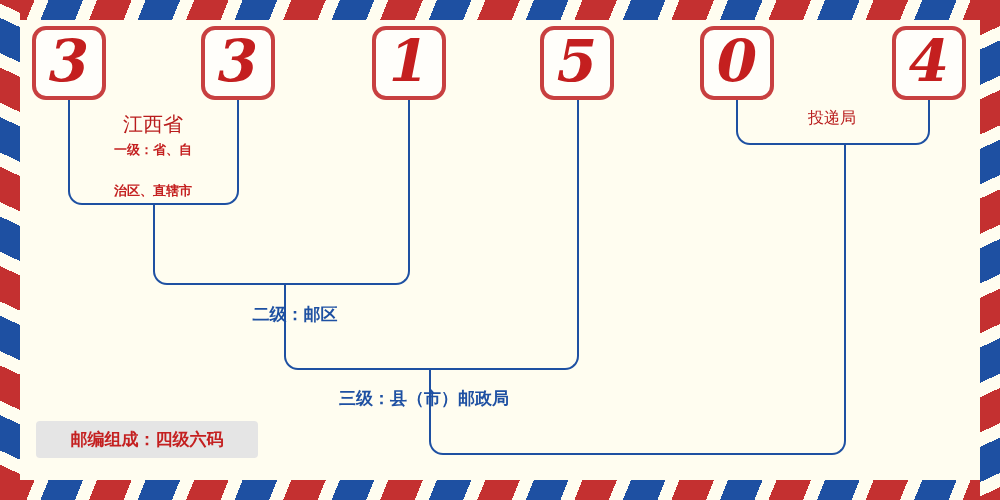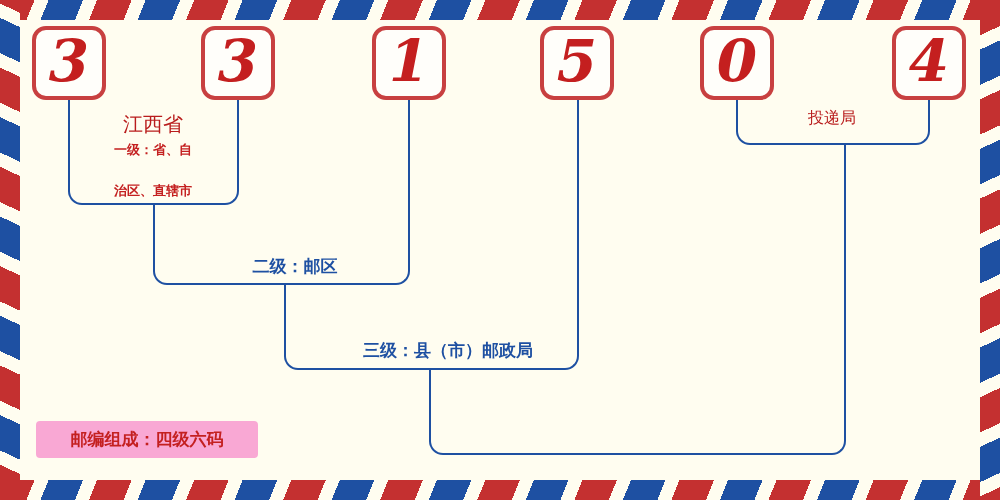--- a/index.html
+++ b/index.html
@@ -58,26 +58,26 @@
   .l-left-bottom{
     border-left:2px solid #1e50a2;
     border-bottom:2px solid #1e50a2;
     border-right:2px solid #1e50a2;
     border-radius:0 0 14px 14px;
   }
   .vstub{position:absolute;width:2px;background:#1e50a2;z-index:1;}
   
   .lbl{position:absolute;text-align:center;z-index:4;line-height:1.25;}
   .lbl-blue-big{font-size:20px;font-weight:normal;color:#b91c1c;}
-  .lbl-blue{font-size:17px;font-weight:bold;color:#1e50a2;}
+  .lbl-blue{font-size:17px;font-weight:bold;color:#1e50a2;margin-top:48px;}
   .lbl-red{font-size:13px;font-weight:bold;color:#c42020;}
   
   .footer-note{
     position:absolute;left:36px;top:421px;width:222px;height:37px;
-    background:#f9a8d4;border-radius:4px;
+    background:#e5e5e5;border-radius:4px;
     display:flex;align-items:center;justify-content:center;
     font-size:17px;font-weight:bold;color:#c42020;
     z-index:4;
   }
 </style>
 </head>
 <body>
 
 <div id="stage">
 
@@ -109,21 +109,21 @@
   <div class="lbl lbl-blue-big" style="left:58px;top:112px;width:190px;">江西省</div>
   <div class="lbl lbl-red" style="left:58px;top:142px;width:190px;">一级：省、自</div>
   <div class="lbl lbl-red" style="left:58px;top:166px;width:190px;margin-top:17px;">治区、直辖市</div>
 
   <div class="bracket l-left-bottom" style="left:153px;top:205px;width:257px;height:80px;"></div>
   <div class="vstub" style="left:408px;top:100px;height:107px;"></div>
   <div class="lbl lbl-blue" style="left:205px;top:256px;width:180px;">二级：邮区</div>
 
   <div class="bracket l-left-bottom" style="left:284px;top:285px;width:295px;height:85px;"></div>
   <div class="vstub" style="left:577px;top:100px;height:187px;"></div>
-  <div class="lbl lbl-blue" style="left:318px;top:340px;width:260px;">三级：县（市）邮政局</div>
+  <div class="lbl lbl-blue" style="left:294px;top:340px;width:260px;">三级：县（市）邮政局</div>
 
   <div class="bracket u-open-top" style="left:736px;top:100px;width:194px;height:45px;"></div>
   <div class="lbl lbl-blue-big" style="left:752px;top:108px;width:160px;font-size:16px;">投递局</div>
 
   <div class="bracket l-left-bottom" style="left:429px;top:370px;width:417px;height:85px;"></div>
   <div class="vstub" style="left:844px;top:145px;height:227px;"></div>
 
   <div class="footer-note">邮编组成：四级六码</div>
 
 </div>

